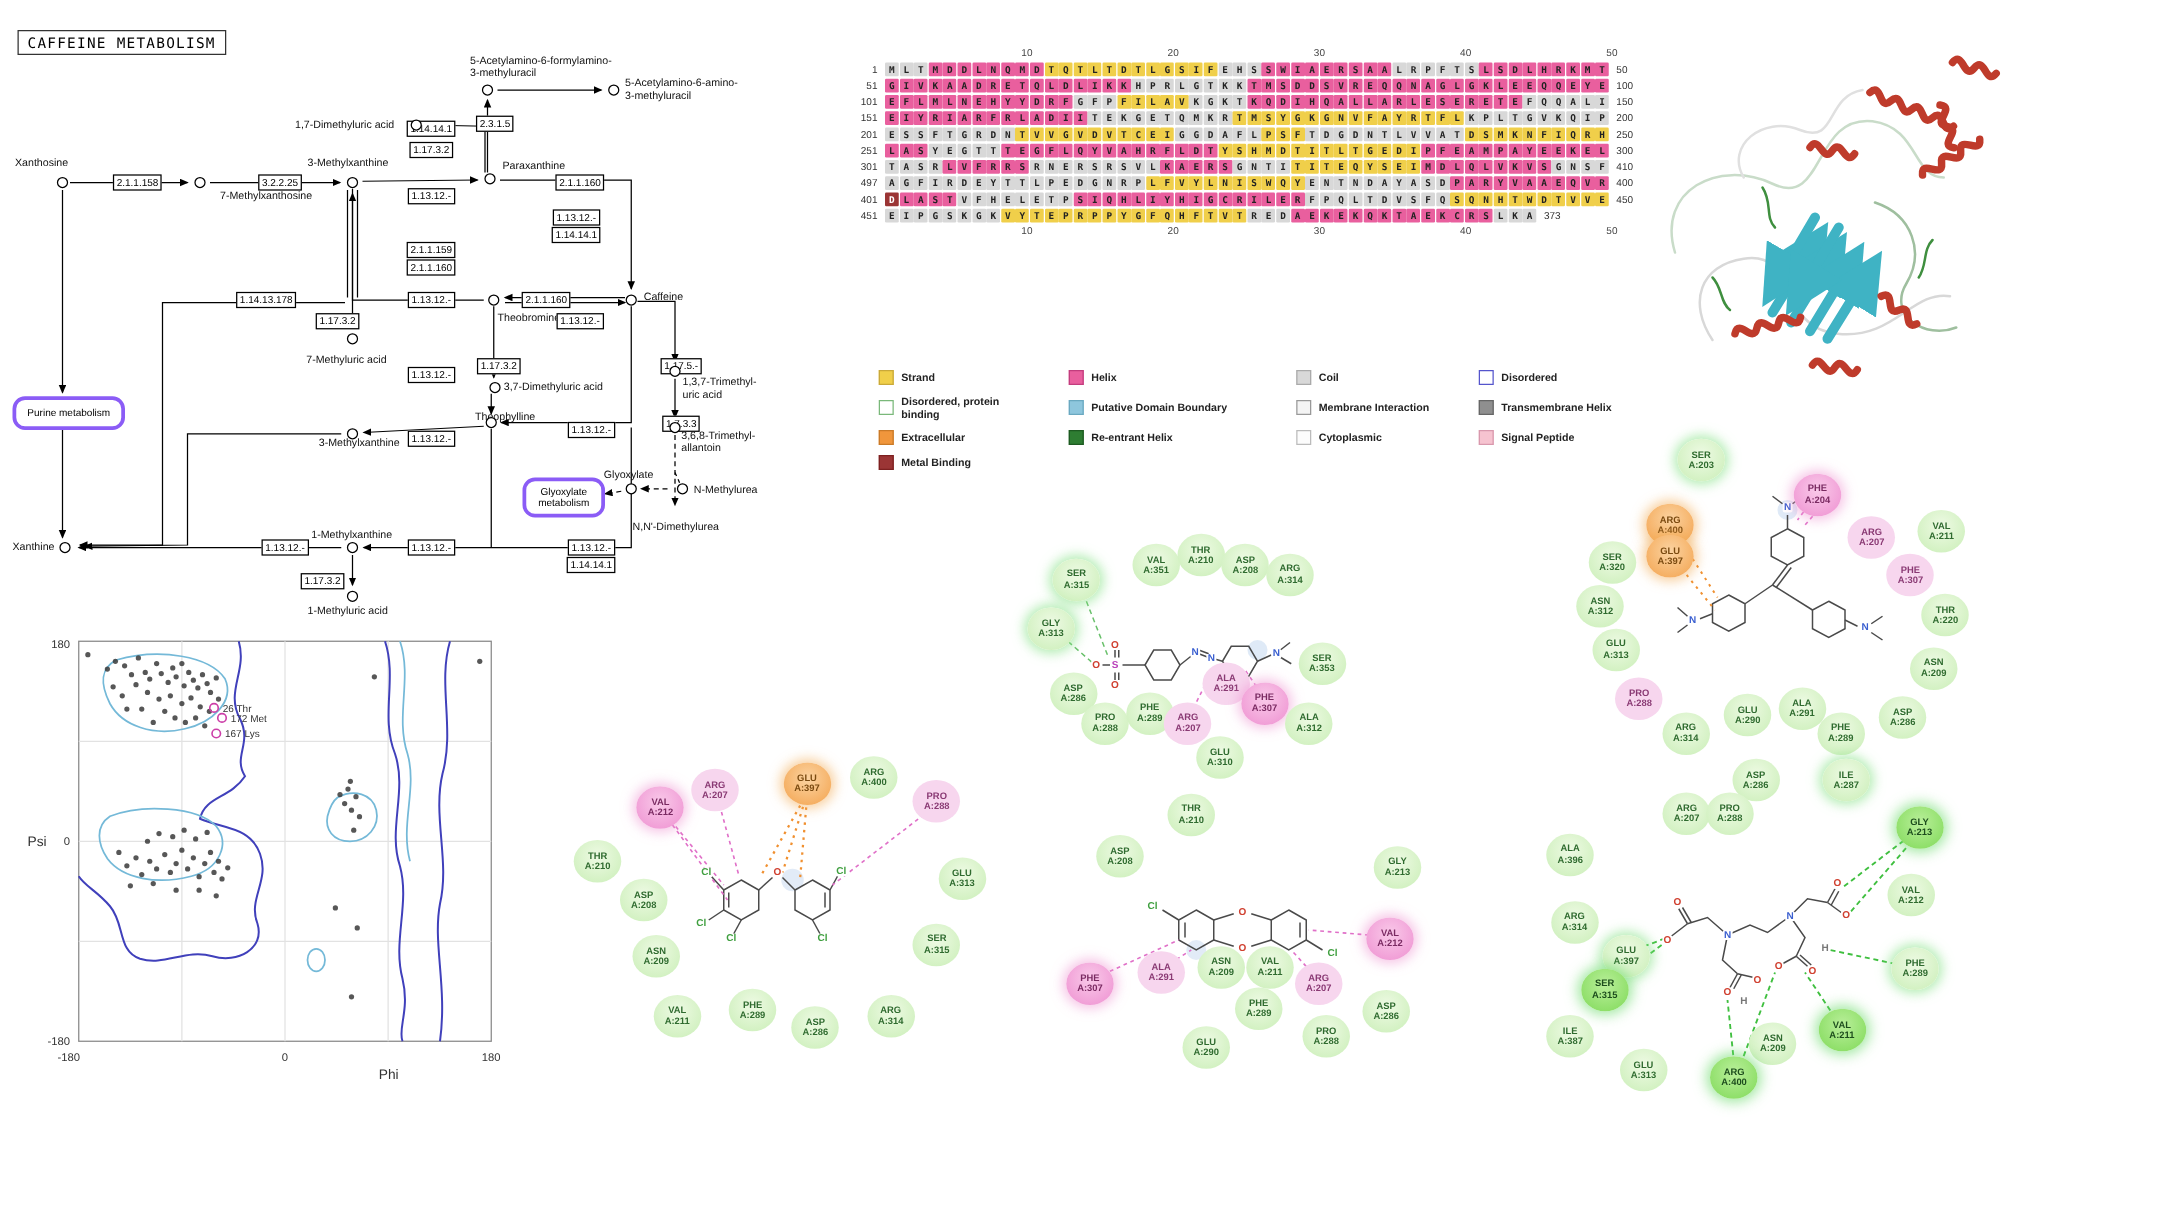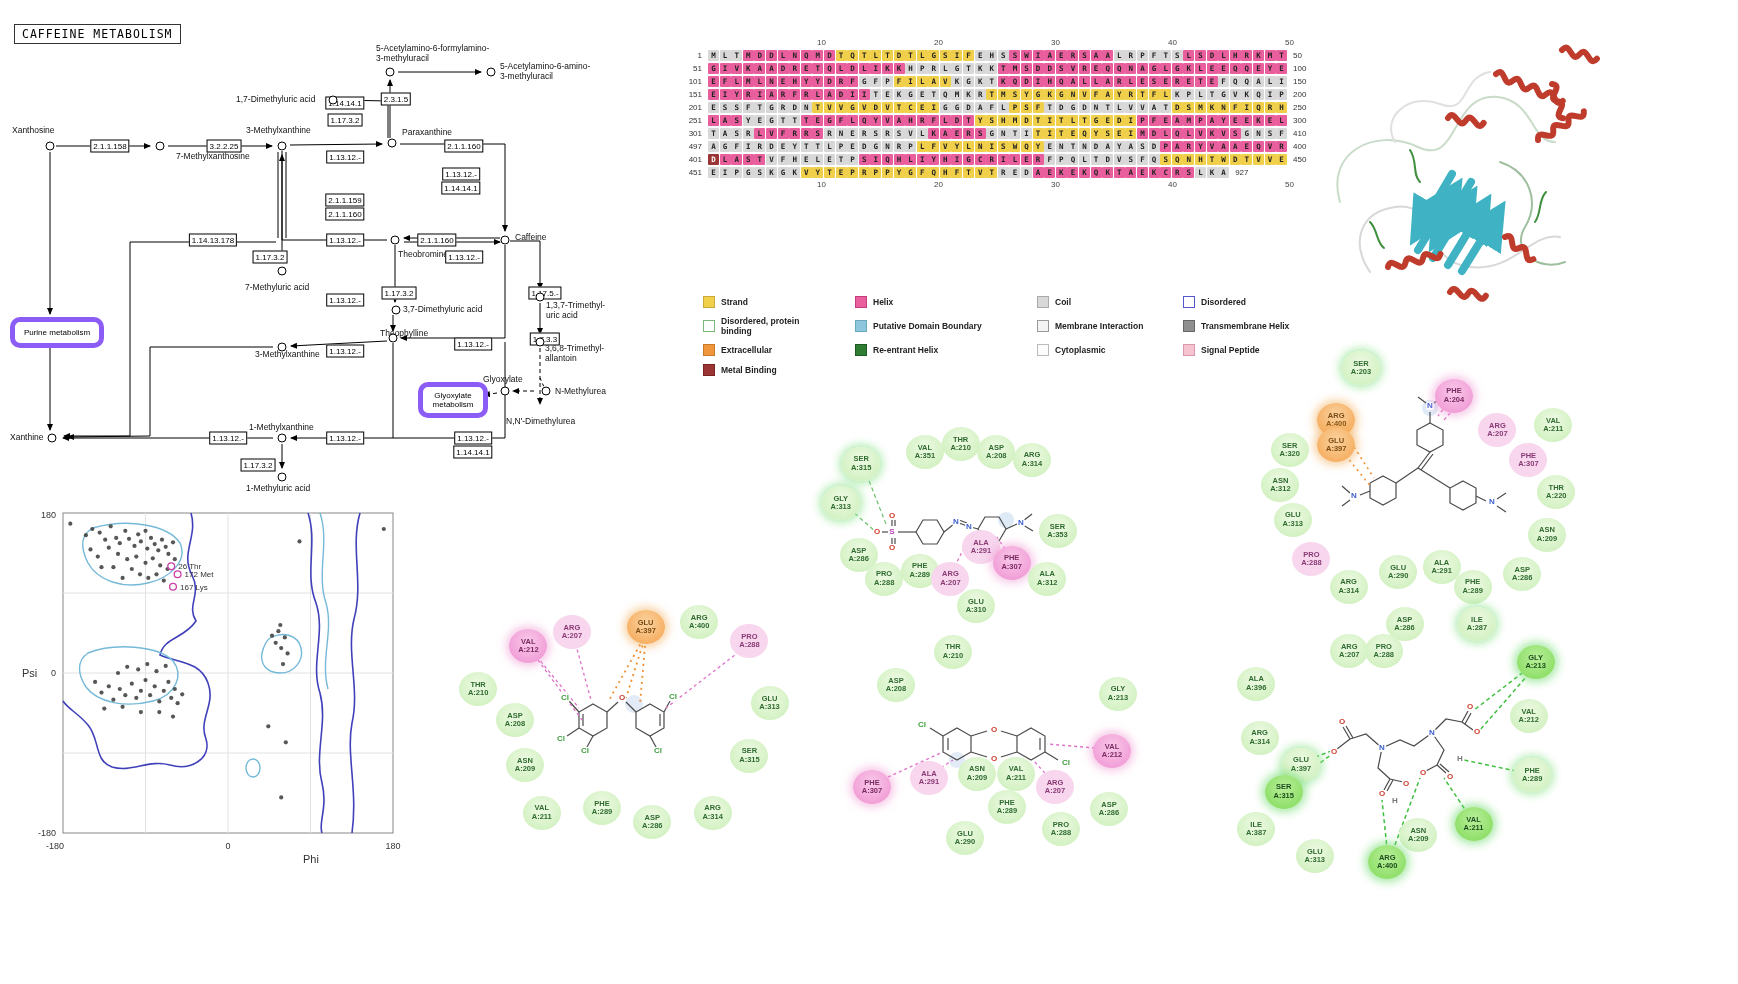--- a/index.html
+++ b/index.html
@@ -5,21 +5,21 @@
   html,body{margin:0;padding:0;background:#fff;font-family:"Liberation Sans",sans-serif;}
   .canvas{position:relative;width:1738px;height:984px;background:#fff;overflow:hidden;}
 
   
   #pathway{position:absolute;left:0;top:0;width:690px;height:520px;}
   #pathway svg{position:absolute;left:0;top:0;}
   .pw-title{position:absolute;left:14px;top:24px;border:1.5px solid #333;padding:2px 7px;
     font-family:"DejaVu Sans Mono",monospace;font-size:11.5px;letter-spacing:1px;background:#fff;}
   .pw-box{position:absolute;transform:translate(-50%,-50%);border:1px solid #000;background:#fff;
     font-size:8px;line-height:11px;padding:0 2px;white-space:nowrap;z-index:3;}
-  .pw-map{position:absolute;border:5px solid #8b5cf6;background:#fff;border-radius:10px;font-size:8px;
+  .pw-map{position:absolute;border:3px solid #8b5cf6;background:#fff;border-radius:10px;font-size:8px;
     display:flex;align-items:center;justify-content:center;text-align:center;white-space:pre-line;z-index:3;line-height:9px;}
   .pw-label{position:absolute;font-size:8.5px;line-height:9.5px;white-space:pre-line;z-index:2;color:#111;}
   .pw-node{position:absolute;width:7px;height:7px;border:1px solid #000;border-radius:50%;background:#fff;
     transform:translate(-50%,-50%);z-index:4;}
 
   
   #sequence{position:absolute;left:672px;top:38px;}
   .seq-ruler{display:flex;padding-left:38px;font-size:8px;color:#444;height:10px;}
   .seq-ruler span{width:116px;text-align:right;padding-right:1px;}
   .seq-row{display:flex;align-items:center;margin:2px 0;}
@@ -752,21 +752,21 @@
           <span class="sc sc-helix">A</span>
           <span class="sc sc-helix">E</span>
           <span class="sc sc-helix">K</span>
           <span class="sc sc-helix">C</span>
           <span class="sc sc-helix">R</span>
           <span class="sc sc-helix">S</span>
           <span class="sc sc-coil">L</span>
           <span class="sc sc-coil">K</span>
           <span class="sc sc-coil">A</span>
         </div>
-        <span class="seq-num r">927</span>
+        <span class="seq-num r">373</span>
       </div>
       <div class="seq-ruler">
         <span>10</span>
         <span>20</span>
         <span>30</span>
         <span>40</span>
         <span>50</span>
       </div>
     </section>
 

